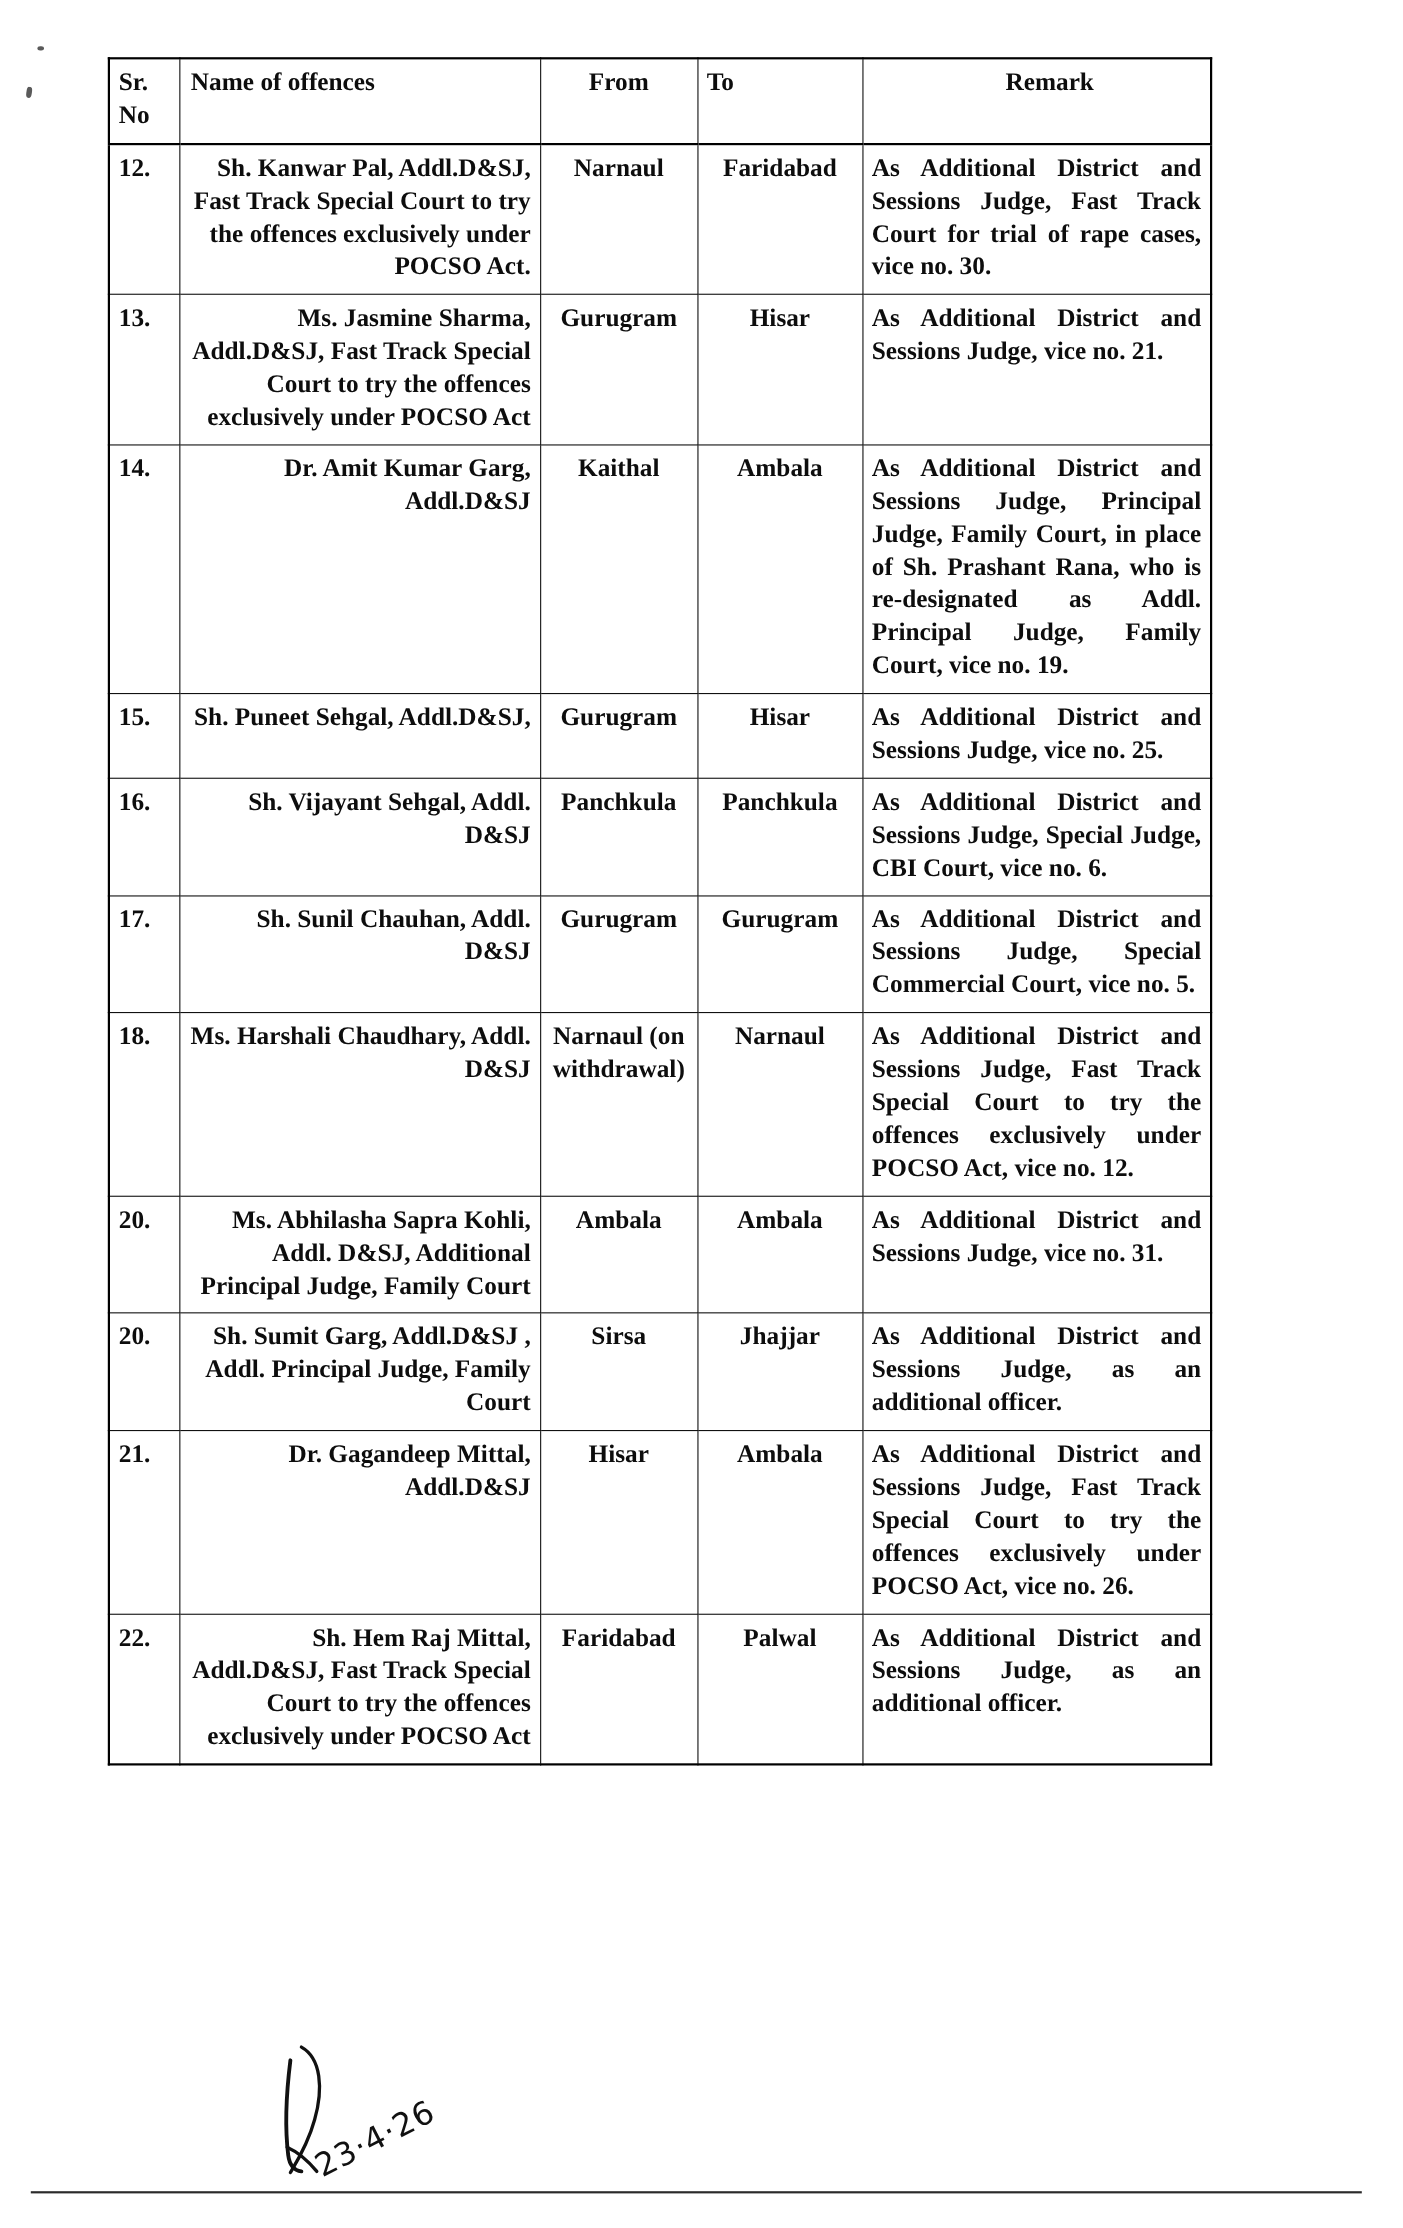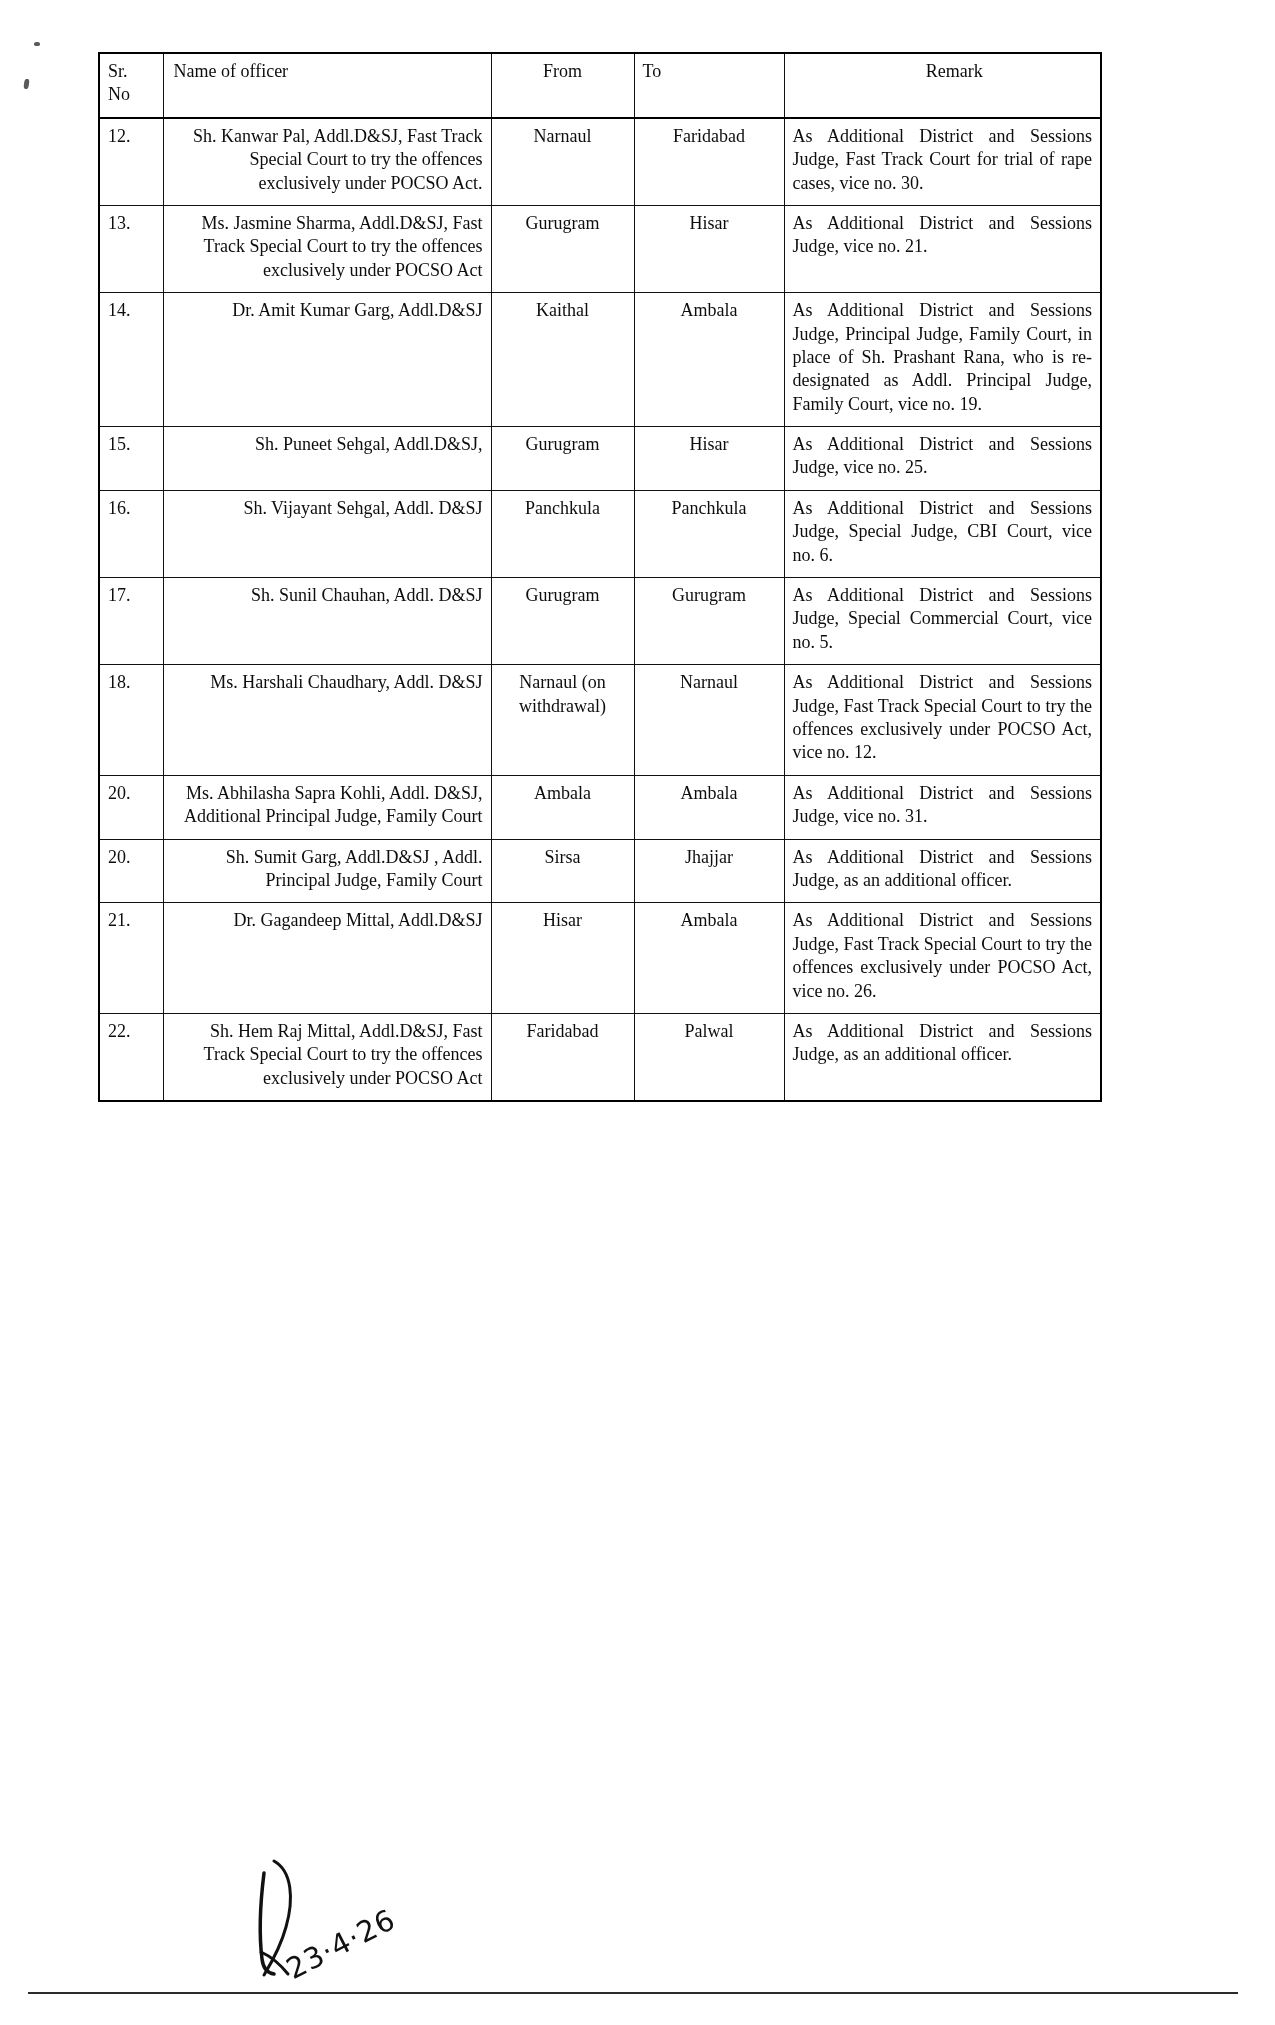--- a/index.html
+++ b/index.html
@@ -35,23 +35,23 @@
   table.order-table {
     width: 1002px;
     border-collapse: collapse;
     table-layout: fixed;
   }
   table.order-table td,
   table.order-table th {
     border: 1px solid #111111;
     vertical-align: top;
     padding: 6px 8px 10px 8px;
-    font-size: 18px;
+    font-size: 23px;
     line-height: 1.30;
-    font-weight: normal;
+    font-weight: bold;
   }
 
   
   col.c-sr     { width: 64px; }
   col.c-name   { width: 328px; }
   col.c-from   { width: 143px; }
   col.c-to     { width: 150px; }
   col.c-remark { width: 317px; }
 
   thead th {
@@ -143,21 +143,21 @@
         <col class="c-from">
         <col class="c-to">
         <col class="c-remark">
     </colgroup>
     <thead>
       <tr>
         <th class="h-sr">
           <span class="hdr-line">Sr.</span>
           <span class="hdr-line">No</span>
         </th>
-        <th class="h-name">Name of officer</th>
+        <th class="h-name">Name of offences</th>
         <th class="h-from">From</th>
         <th class="h-to">To</th>
         <th class="h-remark">Remark</th>
       </tr>
     </thead>
     <tbody>
       <tr>
         <td class="cell-sr">12.</td>
         <td class="cell-name">Sh. Kanwar Pal, Addl.D&amp;SJ, Fast Track Special Court to try the offences exclusively under POCSO Act.</td>
         <td class="cell-from">Narnaul</td>

